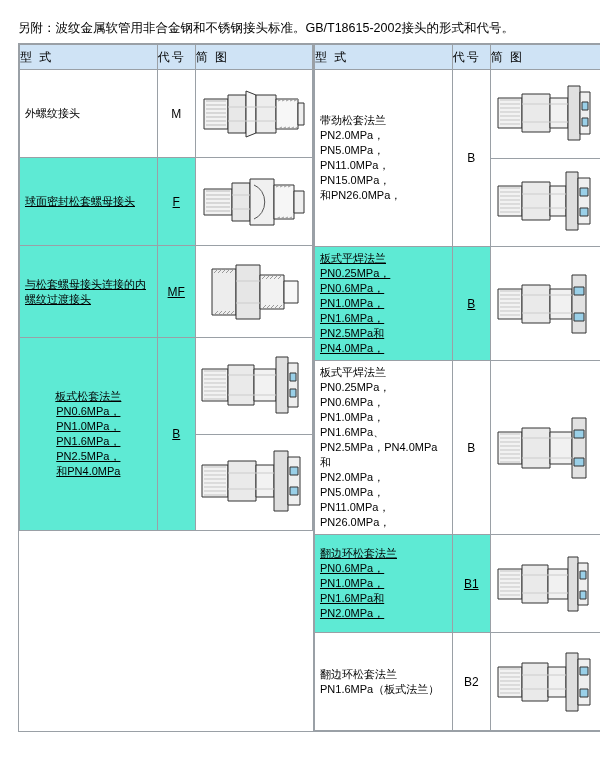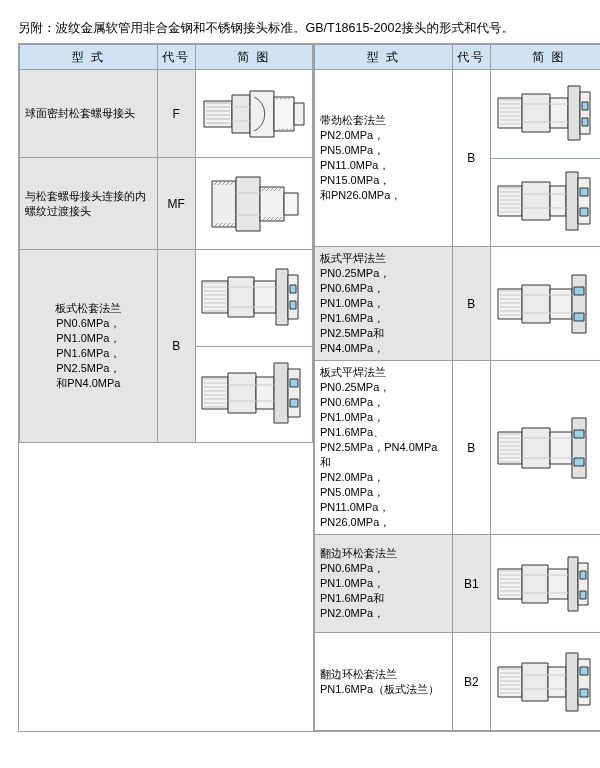--- a/index.html
+++ b/index.html
@@ -47,37 +47,37 @@
     width: 100%;
     table-layout: fixed;
   }
   table.inner td, table.inner th {
     border: 1px solid #9aa0a6;
     padding: 0;
     vertical-align: middle;
   }
   .hdr td {
     background: #cfe3f5;
-    text-align: center;
+    text-align: left;
     font-size: 12px;
     height: 24px;
     font-weight: normal;
     letter-spacing: 2px;
   }
   .c-type { width: 47%; }
   .c-code { width: 13%; }
   .c-fig  { width: 40%; }
 
   .celltext {
     font-size: 11px;
     line-height: 15px;
     padding: 4px 5px;
     color: #000;
   }
-  .yellow { background: #e5e5e5; }
+  .yellow { background: #5eead4; text-decoration: underline; }
   .white  { background: #ffffff; }
   .code {
     text-align: center;
     font-size: 12px;
   }
   .fig {
     text-align: center;
     padding: 2px 0;
   }
   .fig svg { display: block; margin: 0 auto; }
@@ -100,20 +100,42 @@
                 <col class="c-code">
                 <col class="c-fig">
               </colgroup>
             <tbody>
               <tr class="hdr">
                 <td>型    式</td>
                 <td>代号</td>
                 <td>简    图</td>
               </tr>
 
+              <tr style="height:88px;">
+                <td class="white">
+                  <div class="celltext">外螺纹接头</div>
+                </td>
+                <td class="white code">M</td>
+                <td class="white fig">
+                  <svg width="112" height="74" viewBox="0 0 112 74">
+                    <g fill="none" stroke="#333" stroke-width="1">
+                      <path d="M6 22 H30 V52 H6 Z" fill="#f2f2f2"></path>
+                      <path d="M8 24 H28 M8 28 H28 M8 32 H28 M8 36 H28 M8 40 H28 M8 44 H28 M8 48 H28" stroke="#bbb"></path>
+                      <path d="M30 18 H48 V56 H30 Z" fill="#e8e8e8"></path>
+                      <path d="M48 14 L58 18 V56 L48 60 Z" fill="#f5f5f5"></path>
+                      <path d="M58 18 H78 V56 H58 Z" fill="#ededed"></path>
+                      <path d="M78 22 H100 V52 H78 Z" fill="#f7f7f7"></path>
+                      <path d="M80 24 L84 22 M84 24 L88 22 M88 24 L92 22 M92 24 L96 22 M96 24 L100 22" stroke="#999"></path>
+                      <path d="M80 52 L84 50 M84 52 L88 50 M88 52 L92 50 M92 52 L96 50 M96 52 L100 50" stroke="#999"></path>
+                      <path d="M100 26 H106 V48 H100 Z" fill="#efefef"></path>
+                      <path d="M30 30 H78 M30 44 H78" stroke="#ccc"></path>
+                    </g>
+                  </svg>
+                </td>
+              </tr>
 
               <tr style="height:88px;">
                 <td class="yellow">
                   <div class="celltext">球面密封松套螺母接头</div>
                 </td>
                 <td class="yellow code">F</td>
                 <td class="white fig">
                   <svg width="112" height="74" viewBox="0 0 112 74">
                     <g fill="none" stroke="#333" stroke-width="1">
                       <path d="M6 24 H34 V50 H6 Z" fill="#f2f2f2"></path>

